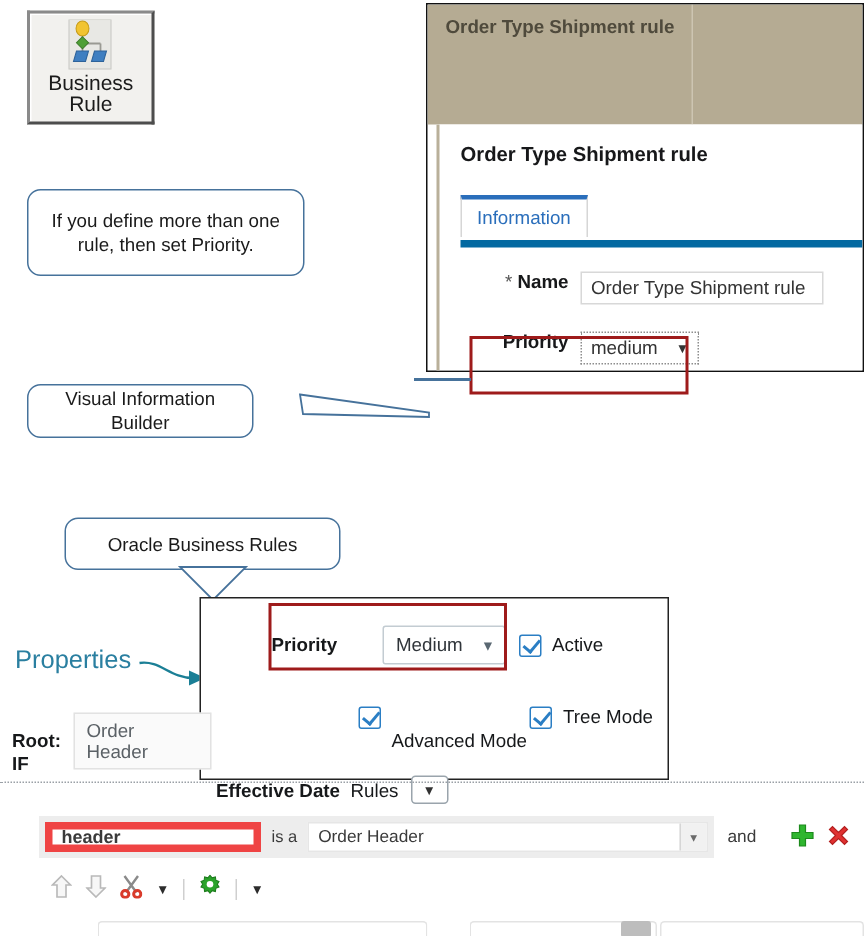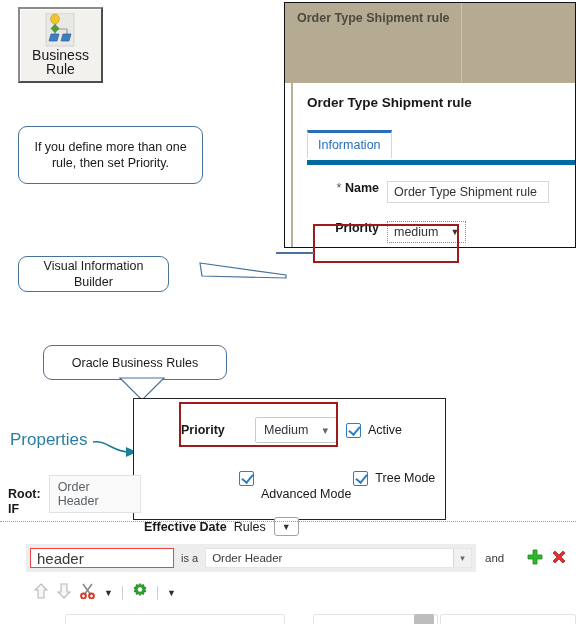--- a/index.html
+++ b/index.html
@@ -320,27 +320,28 @@
     background: #ededed;
     display: flex;
     align-items: center;
     box-sizing: border-box;
   }
   #cond-var {
     width: 144px;
     height: 20px;
     margin-left: 4px;
     background: #fff;
-    border: 1px solid #ef4444;
-    font-size: 15px;
+    border: 5px solid #ef4444;
+    font-size: 12px;
     color: #3a3a3a;
     display: flex;
     align-items: center;
     padding-left: 6px;
     box-sizing: border-box;
+    font-weight: bold;
   }
   #cond-isa {
     font-size: 11px;
     color: #3a3a3a;
     margin: 0 7px;
   }
   #cond-type {
     flex: 1;
     height: 20px;
     background: #fff;

